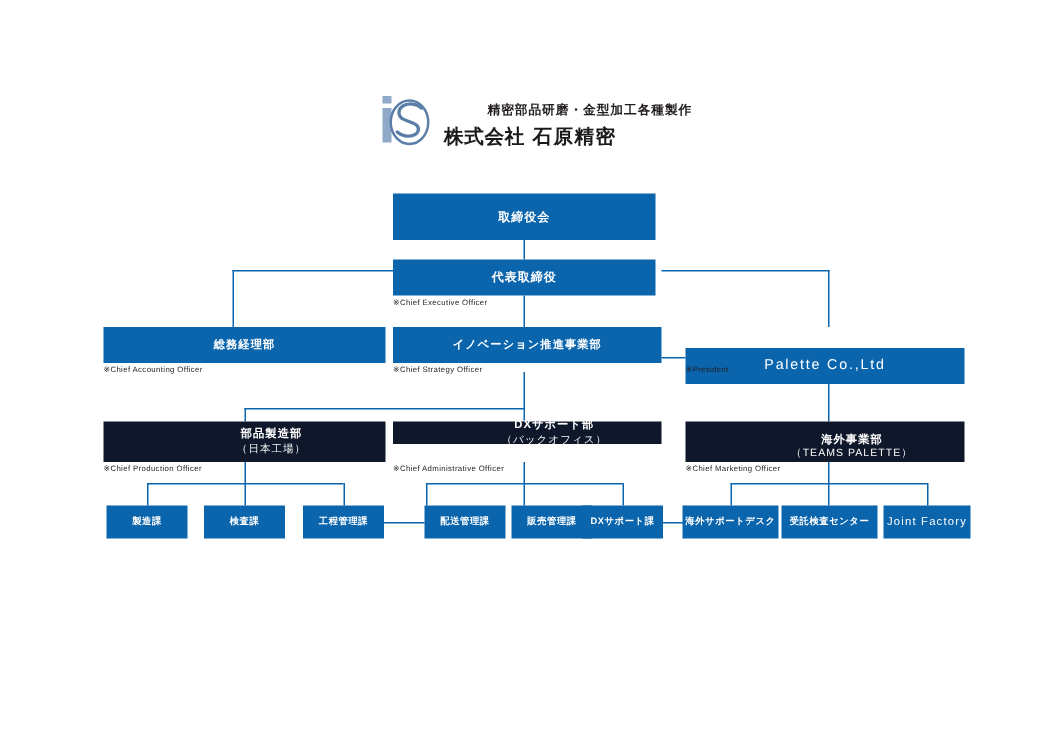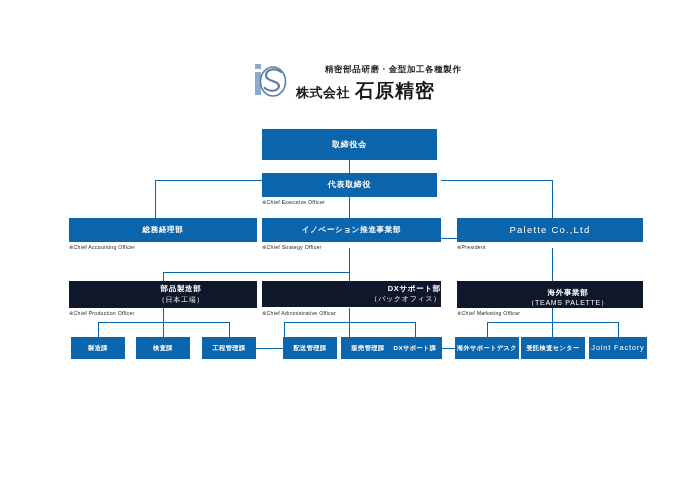--- a/index.html
+++ b/index.html
@@ -22,21 +22,21 @@
   }
   .logo-text{display:flex;flex-direction:column;justify-content:center;}
   .logo-tag{
     font-size:8.5px;color:#231f20;letter-spacing:.6px;
     white-space:nowrap;margin-bottom:2px;font-weight:700;margin-left:29px;
   }
   .logo-name{
     display:flex;align-items:baseline;white-space:nowrap;color:#1a1a1a;
   }
   .logo-name .kk{font-size:13px;font-weight:700;letter-spacing:.5px;}
-  .logo-name .nm{font-size:19px;font-weight:700;letter-spacing:1px;margin-left:5px;}
+  .logo-name .nm{font-size:13px;font-weight:700;letter-spacing:1px;margin-left:5px;}
 
   
   .box{
     position:absolute;box-sizing:border-box;
     display:flex;flex-direction:column;align-items:center;justify-content:center;
     color:#ffffff;text-align:center;line-height:1.25;
   }
   .box.dark{background:#0b65ad;}
   .box.light{background:#0f172a;padding-left:36px;}
   .box .t1{font-size:7.5px;font-weight:700;letter-spacing:.7px;}
@@ -129,32 +129,32 @@
   <div class="box dark" style="left:69px;top:218px;width:188px;height:24px;">
     <div class="t1">総務経理部</div>
   </div>
   <div class="caption" style="left:69px;top:244px;">※Chief Accounting Officer</div>
 
   <div class="box dark" style="left:262px;top:218px;width:179px;height:24px;">
     <div class="t1">イノベーション推進事業部</div>
   </div>
   <div class="caption" style="left:262px;top:244px;">※Chief Strategy Officer</div>
 
-  <div class="box dark latin" style="left:457px;top:218px;width:186px;height:24px;">
+  <div class="box dark latin" style="left:457px;top:232px;width:186px;height:24px;">
     <div class="t1">Palette Co.,Ltd</div>
   </div>
   <div class="caption" style="left:457px;top:244px;">※President</div>
 
   <div class="box light" style="left:69px;top:281px;width:188px;height:27px;">
     <div class="t1">部品製造部</div>
     <div class="t2">（日本工場）</div>
   </div>
   <div class="caption" style="left:69px;top:310px;">※Chief Production Officer</div>
 
-  <div class="box light" style="left:262px;top:281px;width:179px;height:26px;align-items:flex-end;">
+  <div class="box light" style="left:262px;top:281px;width:179px;height:15px;">
     <div class="t1">DXサポート部</div>
     <div class="t2">（バックオフィス）</div>
   </div>
   <div class="caption" style="left:262px;top:310px;">※Chief Administrative Officer</div>
 
   <div class="box light" style="left:457px;top:281px;width:186px;height:27px;justify-content:flex-end;">
     <div class="t1">海外事業部</div>
     <div class="t2">（TEAMS PALETTE）</div>
   </div>
   <div class="caption" style="left:457px;top:310px;">※Chief Marketing Officer</div>

